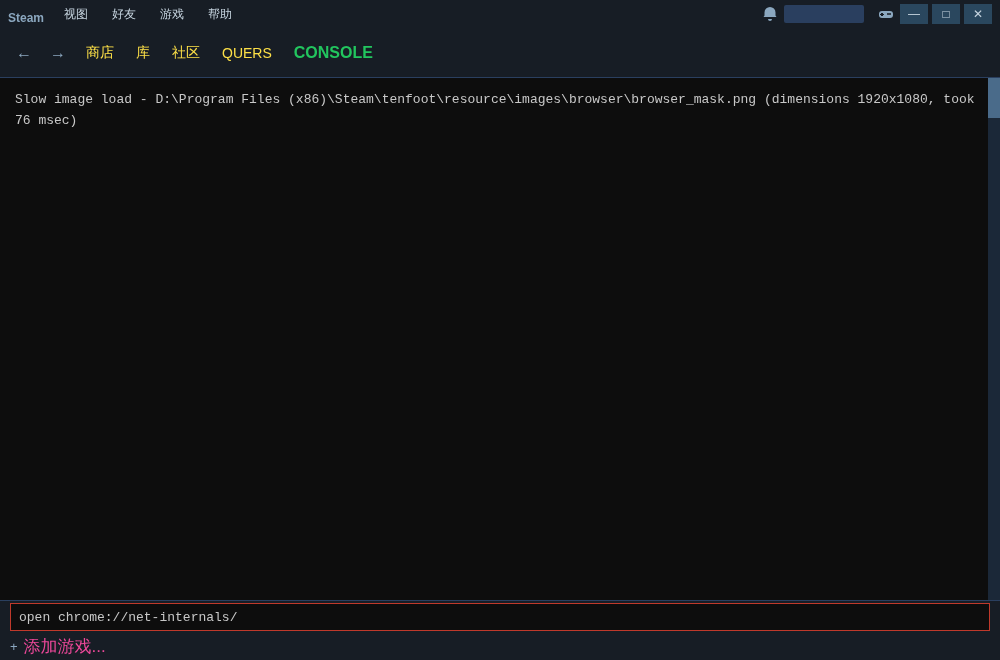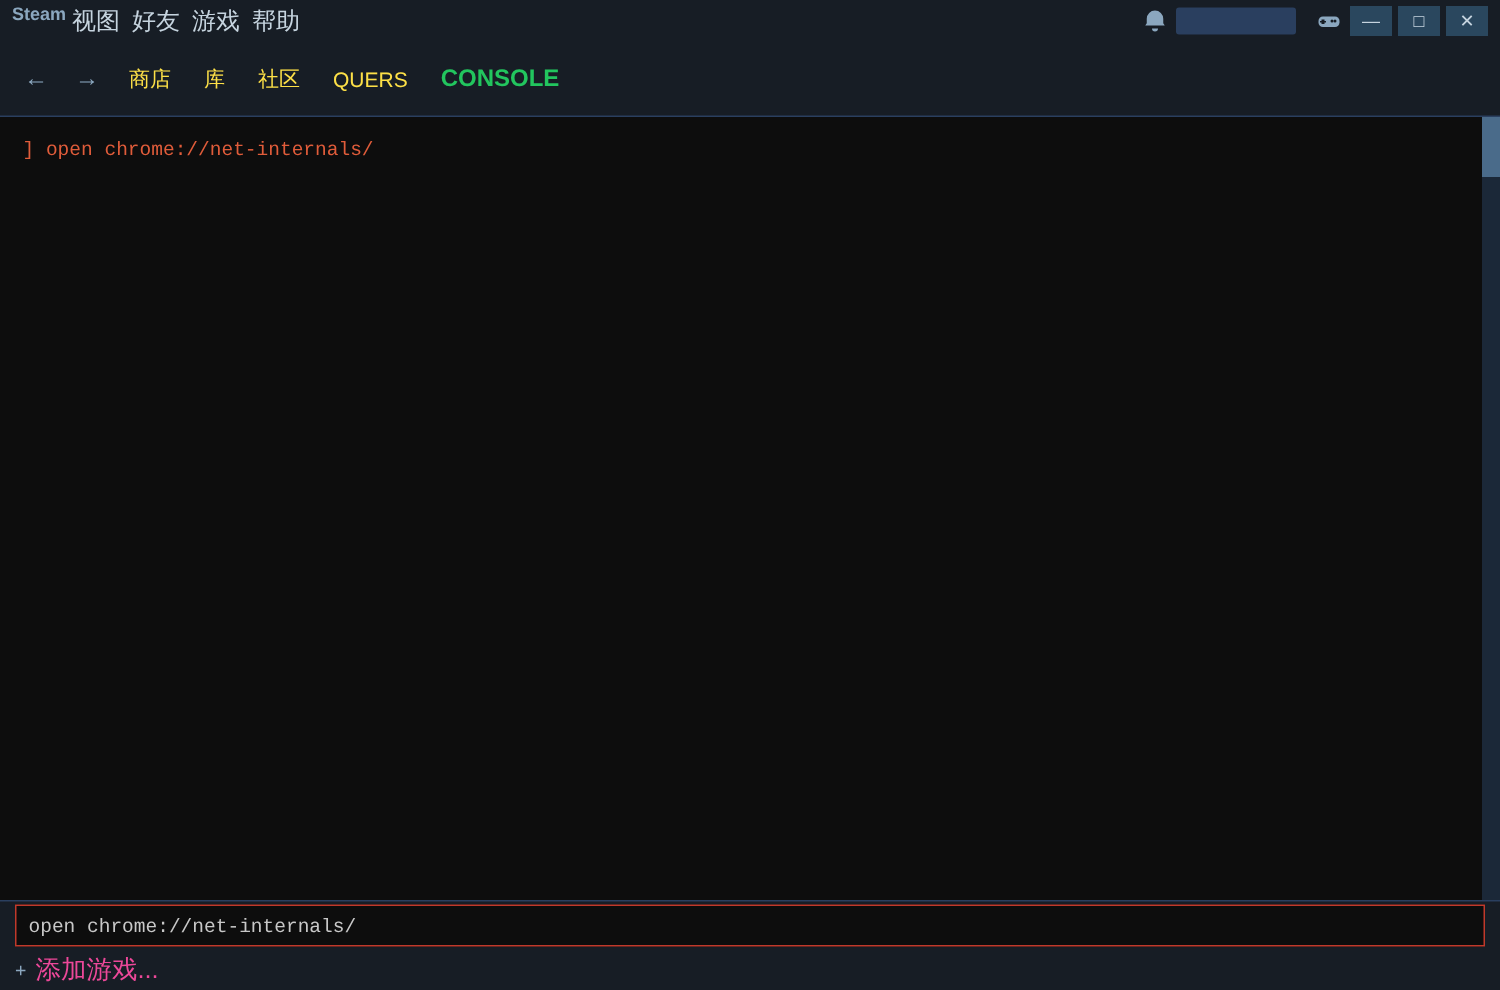--- a/index.html
+++ b/index.html
@@ -20,26 +20,27 @@
       background: #171d25;
       display: flex;
       align-items: center;
       justify-content: space-between;
       padding: 0 8px;
       flex-shrink: 0;
     }
 
     #title-bar-left {
       display: flex;
-      align-items: flex-start;
+      align-items: flex-end;
+      gap: 16px;
     }
 
     .menu-item {
       color: #c6d4df;
-      font-size: 16px;
+      font-size: 12px;
       cursor: pointer;
       padding: 2px 4px;
     }
 
     #title-bar-right {
       display: flex;
       align-items: center;
       gap: 4px;
     }
 
@@ -251,23 +252,21 @@
   <button class="nav-arrow">→</button>
   <a class="nav-link">商店</a>
   <a class="nav-link">库</a>
   <a class="nav-link">社区</a>
   <a class="nav-link">QUERS</a>
   <a class="nav-link active">CONSOLE</a>
 </div>
 
 <div id="main-area">
   <div id="console-output">
-    <div class="command-line">
-      <span>] </span><span>open chrome://net-internals/</span>
-    </div>
+    <div class="log-line">Slow image load - D:\Program Files (x86)\Steam\tenfoot\resource\images\browser\browser_mask.png (dimensions 1920x1080, took 76 msec)</div>
 
     <div id="scroll-area">
       <div class="scroll-thumb"></div>
     </div>
   </div>
 </div>
 
 <div id="bottom-bar">
   <div id="input-row">
     <input type="text" id="console-input" value="open chrome://net-internals/" style="">

